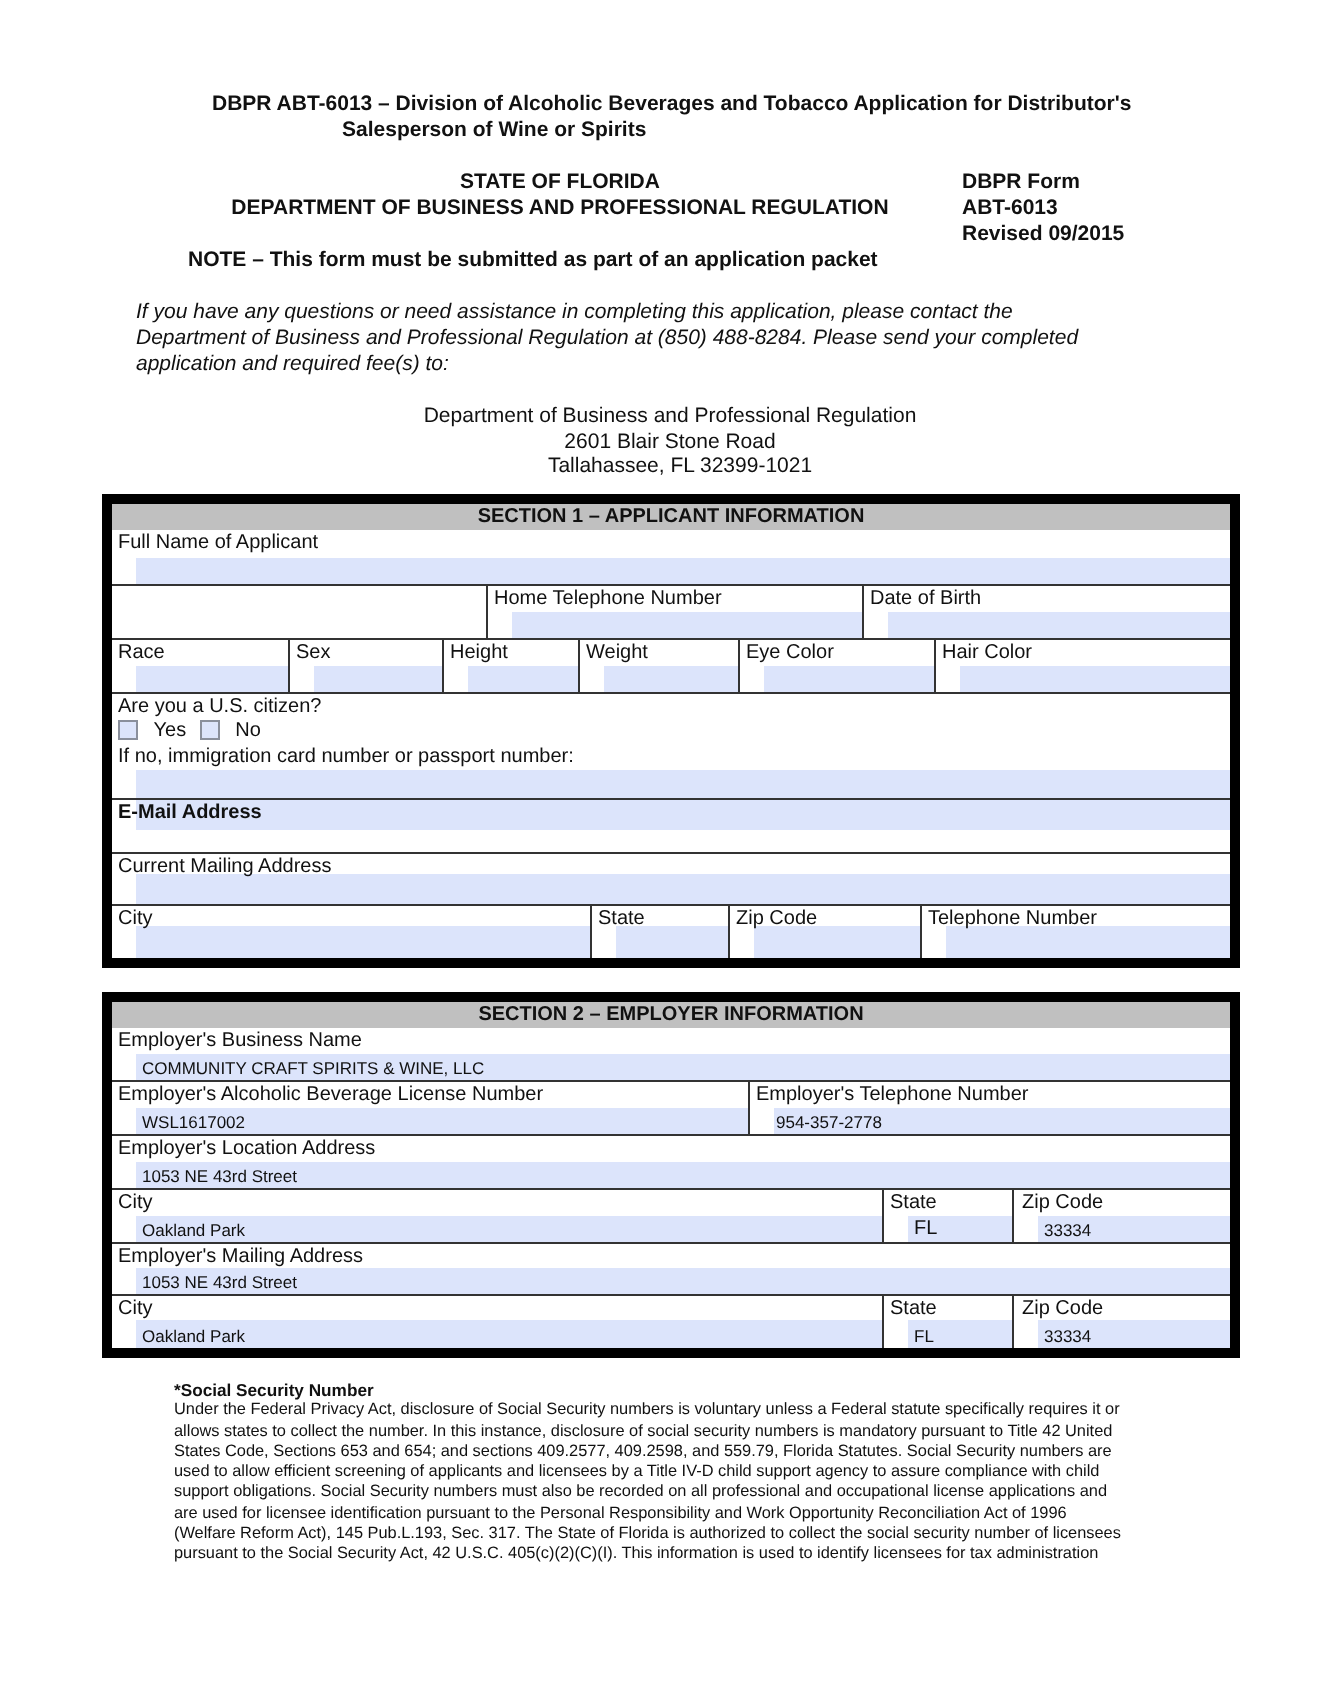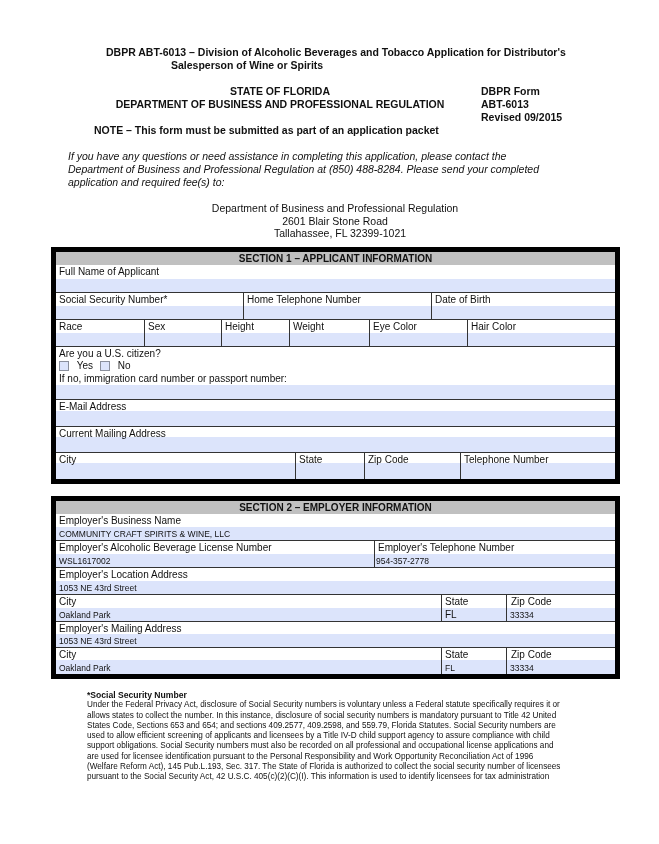--- a/index.html
+++ b/index.html
@@ -12,21 +12,21 @@
   .addr { font-size: 10.5px; line-height: 12.5px; text-align: center; }
   .foot { font-size: 8.2px; line-height: 10.3px; }
 
   .frame { position: absolute; border: 5px solid #000; box-sizing: border-box; background: #fff; }
   .sec-title { position: absolute; left: 0; right: 0; top: 0; height: 13px; background: #c0c0c0;
                font-size: 10px; font-weight: bold; text-align: center; line-height: 13px; }
   .row { position: absolute; left: 0; right: 0; border-top: 1px solid #333; box-sizing: border-box; }
   .cell { position: absolute; top: 0; bottom: 0; box-sizing: border-box; }
   .cell.div { border-left: 1px solid #333; }
   .lbl { position: absolute; left: 3px; top: 1px; font-size: 10px; line-height: 11px; white-space: nowrap; }
-  .fill { position: absolute; left: 0; right: 0; bottom: 0; background: #dce4fb; }
+  .fill { position: absolute; left: 12px; right: 0; bottom: 0; background: #dce4fb; }
   .val { position: absolute; left: 3px; bottom: 1px; font-size: 8.5px; line-height: 10px; white-space: nowrap; }
   .val.big { font-size: 10px; }
   .cb { display: inline-block; width: 10px; height: 10px; background: #dce4fb; border: 1px solid #8a8f9c;
         vertical-align: -2px; box-sizing: border-box; }
 </style>
 </head>
 <body>
 
 <div class="abs hdr" style="left:70px; top:46px;margin-left:36px;">DBPR ABT-6013 – Division of Alcoholic Beverages and Tobacco Application for Distributor's</div>
 <div class="abs hdr" style="left:171px; top:59px;">Salesperson of Wine or Spirits</div>
@@ -53,26 +53,20 @@
   <div class="row" style="top:13px; height:27px; border-top:none;">
     <div class="cell" style="left:0; right:0;">
       <div class="fill" style="height:13px;">
           <span class="val big"></span>
         </div>
       <div class="lbl">Full Name of Applicant</div>
     </div>
   </div>
 
   <div class="row" style="top:40px; height:27px;">
-    <div class="cell" style="left:0; width:187px;">
-      <div class="fill" style="height:13px;">
-          <span class="val big"></span>
-        </div>
-      <div class="lbl">Social Security Number*</div>
-    </div>
     <div class="cell div" style="left:187px; width:188px;">
       <div class="fill" style="height:13px;">
           <span class="val big"></span>
         </div>
       <div class="lbl">Home Telephone Number</div>
     </div>
     <div class="cell div" style="left:375px; right:0;">
       <div class="fill" style="height:13px;">
           <span class="val big"></span>
         </div>
@@ -126,21 +120,21 @@
       <span style="margin:0 4px 0 5px;">Yes</span>
       <span class="cb"></span>
       <span style="margin-left:5px;">No</span>
     </div>
     <div class="lbl" style="top:26px;">If no, immigration card number or passport number:</div>
     <div class="fill" style="height:14px;">
         <span class="val big"></span>
       </div>
   </div>
 
-  <div class="row" style="top:147px; height:27px;">
+  <div class="row" style="top:147px; height:16px;font-weight:bold;">
     <div class="cell" style="left:0; right:0;">
       <div class="fill" style="height:15px;">
           <span class="val big"></span>
         </div>
       <div class="lbl">E-Mail Address</div>
     </div>
   </div>
 
   <div class="row" style="top:174px; height:26px;">
     <div class="cell" style="left:0; right:0;">

